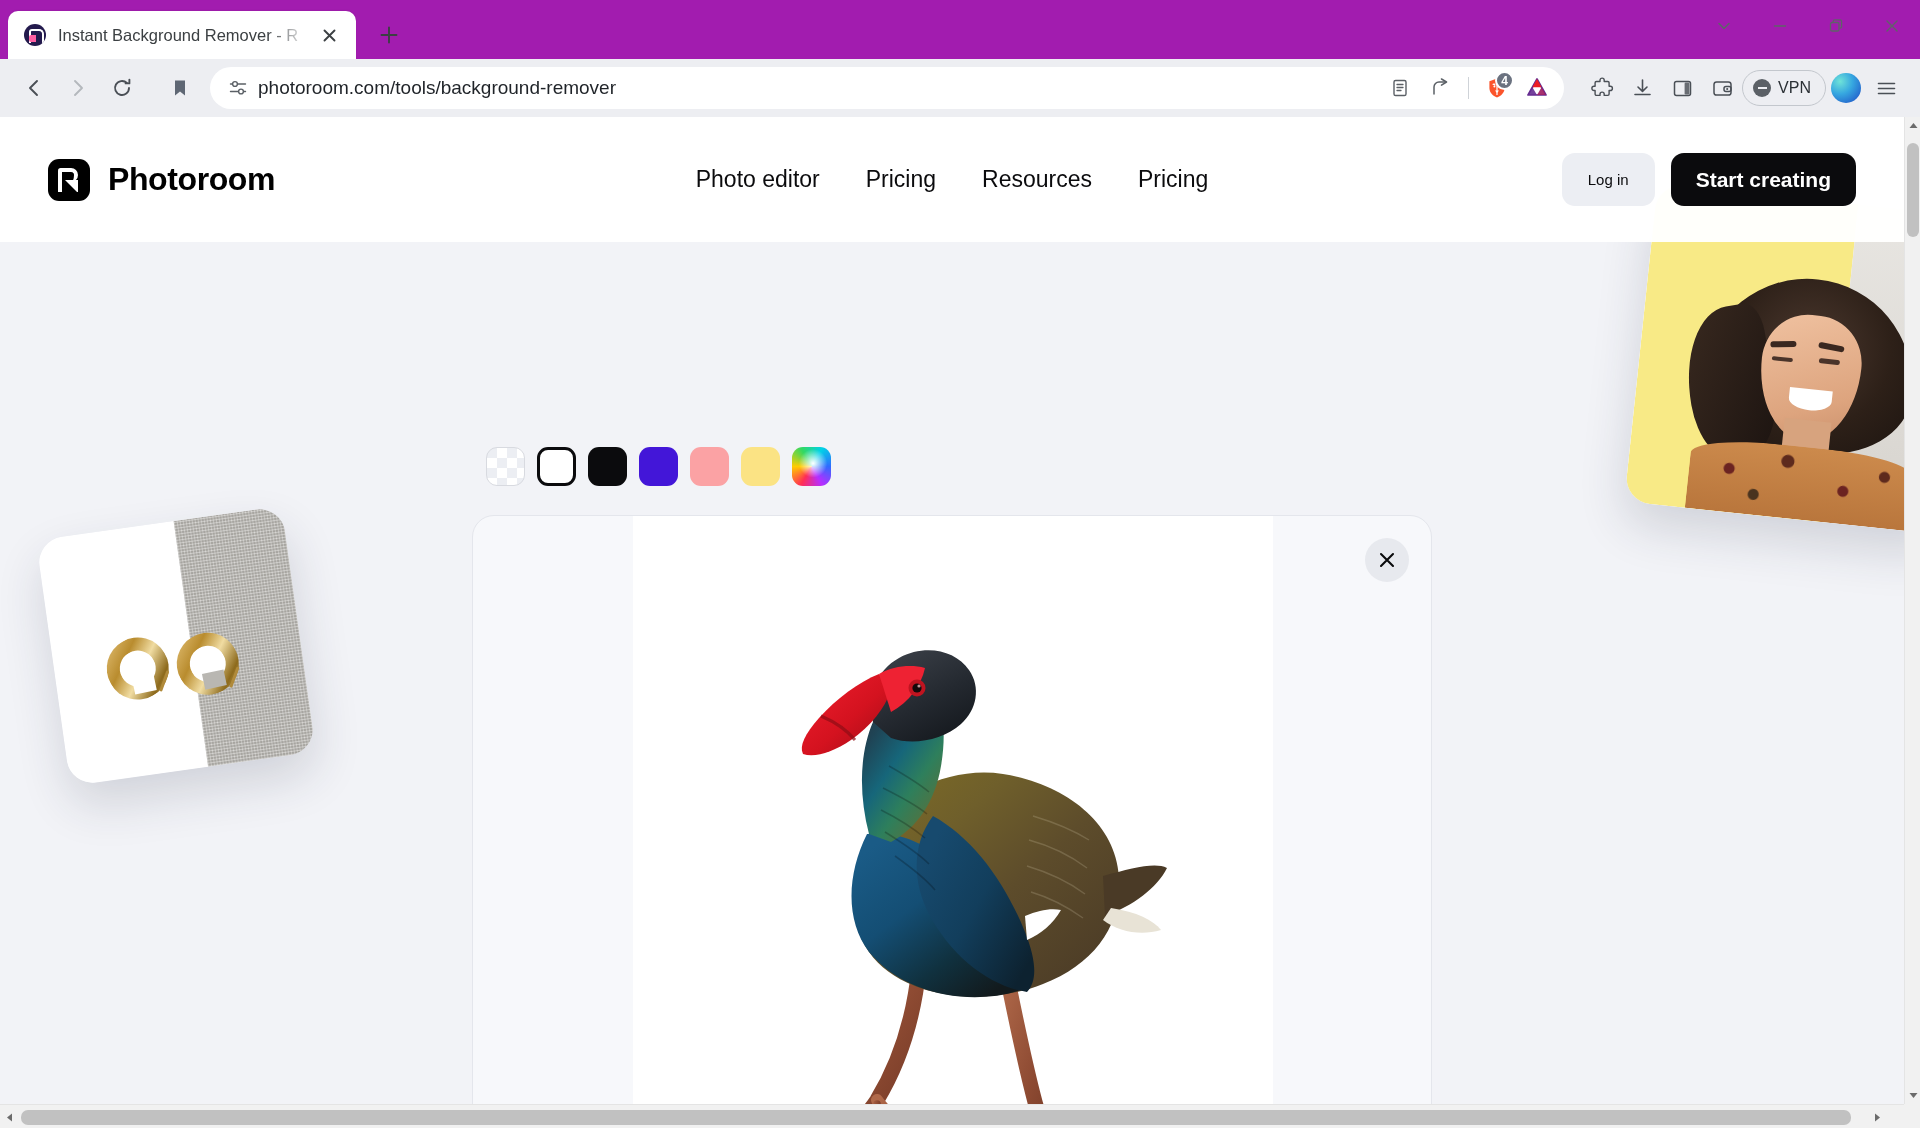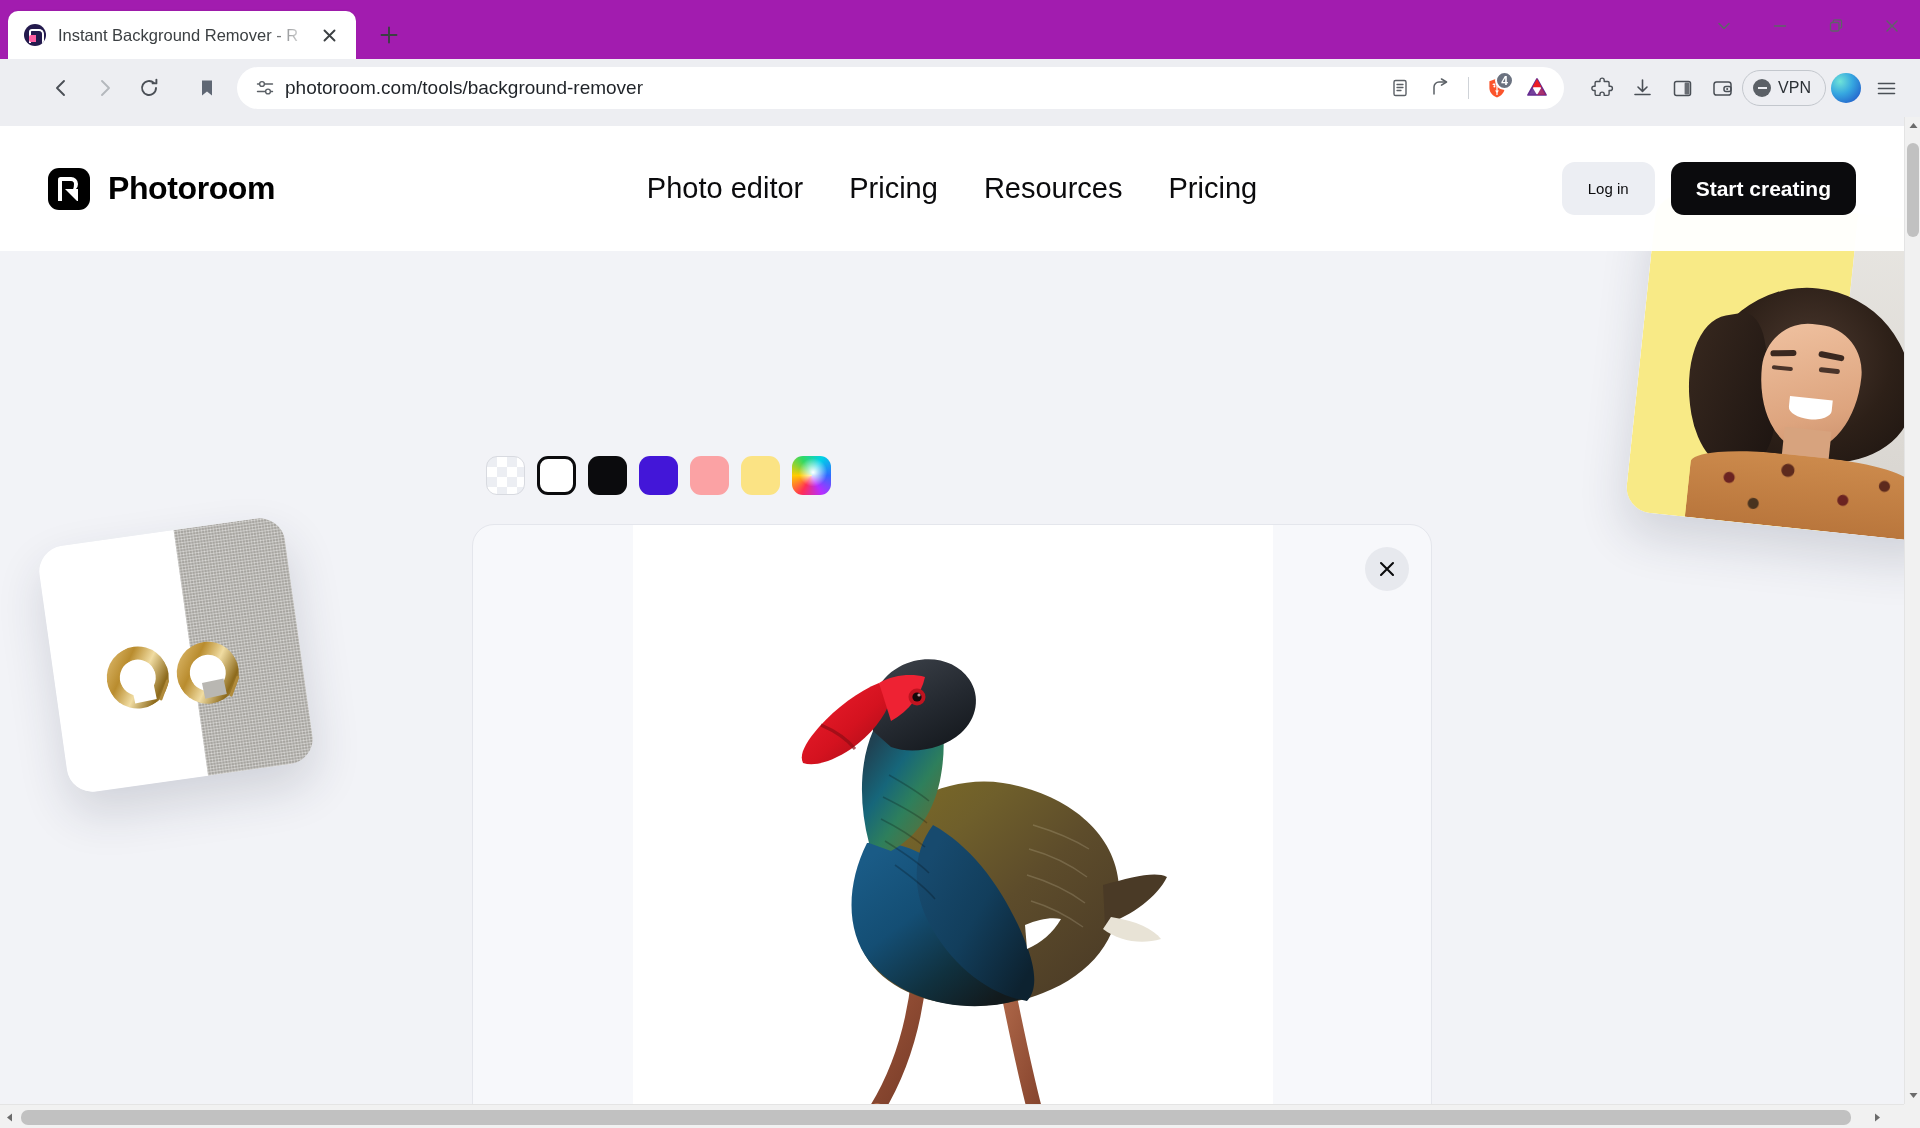--- a/index.html
+++ b/index.html
@@ -51,21 +51,21 @@
     position: absolute; right: 0; top: 0; height: 52px; display: flex; align-items: center;
   }
   .winbtn {
     width: 56px; height: 44px; display: flex; align-items: center; justify-content: center;
     color: #5f6368;
   }
 
   
   .toolbar {
     height: 58px; background: #edeef2; display: flex; align-items: center;
-    padding: 0 14px; gap: 4px; margin-left: 27px;
+    padding: 0 14px; gap: 4px;
   }
   .navbtn {
     width: 40px; height: 40px; border-radius: 50%;
     display: flex; align-items: center; justify-content: center; color: #4a4f56;
     flex: 0 0 auto;
   }
   .navbtn.disabled { color: #b4b8bd; }
   .bookmark-btn { margin-left: 14px; margin-right: 6px; }
 
   .omnibox {
@@ -106,21 +106,21 @@
     display: flex; align-items: center; justify-content: center;
   }
   .vpn-dot::after { content: ""; width: 9px; height: 2px; background: #edeef2; }
   .avatar {
     width: 30px; height: 30px; border-radius: 50%;
     background: radial-gradient(circle at 30% 28%, #6fe3d8 0%, #36a7e0 42%, #1b47c4 100%);
   }
 
   
   .viewport {
-    position: absolute; left: 0; top: 126px; width: 1904px; height: 987px;
+    position: absolute; left: 0; top: 117px; width: 1904px; height: 987px;
     background: #f2f3f7; overflow: hidden;
   }
 
   
   .site-header {
     position: absolute; left: 0; top: 0; width: 1904px; height: 125px;
     background: rgba(255,255,255,0.97); display: flex; align-items: center;
     padding: 0 48px; z-index: 12;
   }
   .brand { display: flex; align-items: center; gap: 18px; }
@@ -145,21 +145,21 @@
     content: ""; position: absolute; left: 0; top: 0; width: 14px; height: 14px;
     background: #fff; clip-path: polygon(0 0, 100% 100%, 0 100%);
     transform: rotate(180deg);
   }
   .brand-name { font-size: 32px; font-weight: 700; color: #000; letter-spacing: -0.4px; }
 
   .site-nav {
     position: absolute; left: 50%; transform: translateX(-50%);
     display: flex; align-items: center; gap: 46px;
   }
-  .nav-link { font-size: 29px; color: #0b0b0d; white-space: nowrap; }
+  .nav-link { font-size: 23px; color: #0b0b0d; white-space: nowrap; }
 
   .header-actions {
     margin-left: auto; display: flex; align-items: center; gap: 16px;
   }
   .btn-login {
     height: 53px; padding: 0 26px; border-radius: 13px; background: #eceef3;
     display: flex; align-items: center; font-size: 15px; color: #0b0b0d;
   }
   .btn-start {
     height: 53px; padding: 0 25px; border-radius: 13px; background: #0b0b0d;

